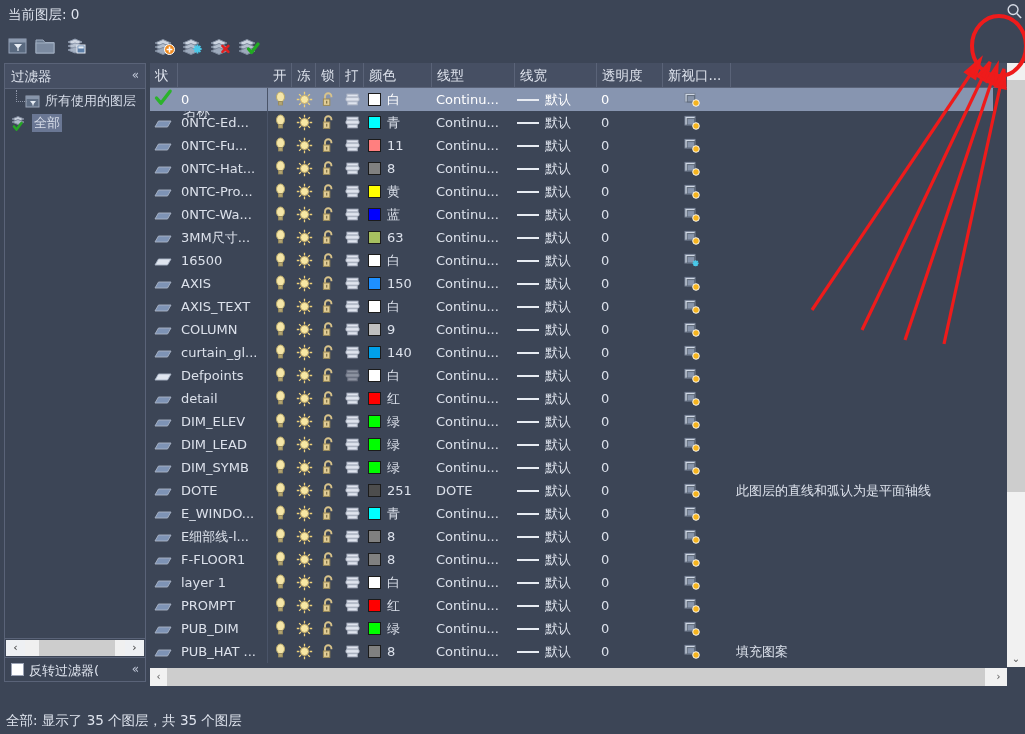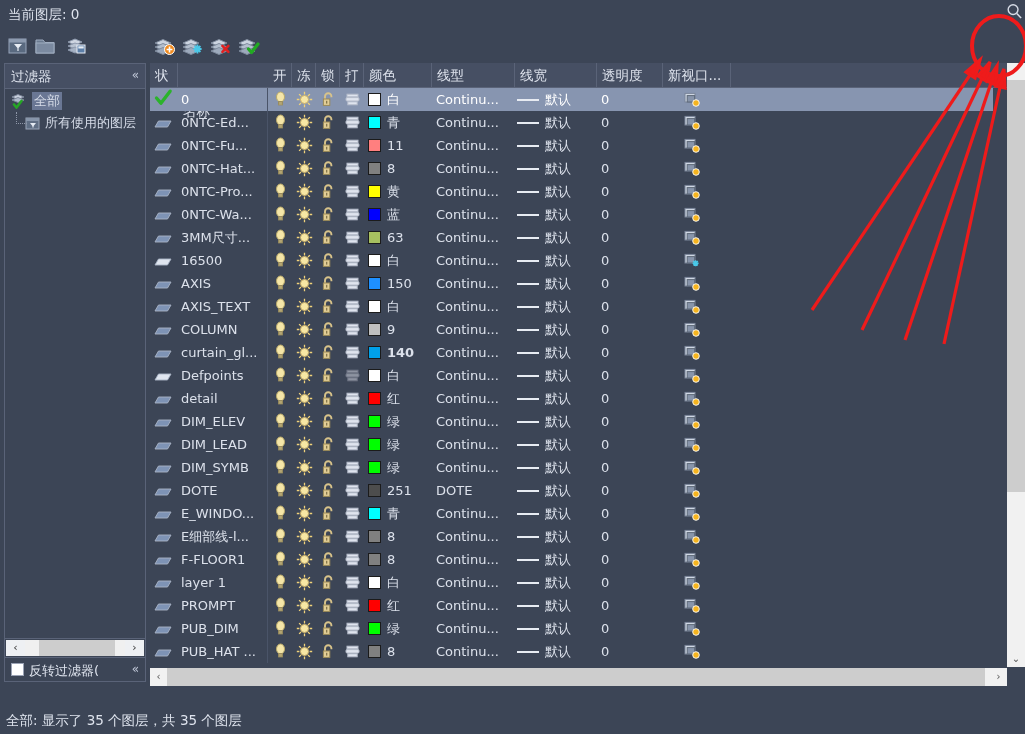--- a/index.html
+++ b/index.html
@@ -198,37 +198,37 @@
     </span>
   </div>
 </div>
 
 <div class="filter-panel">
   <div class="filter-head">
     <span class="t">过滤器</span>
     <span class="chev">«</span>
   </div>
   <div class="tree">
-    <div class="tree-row">
-      <svg width="17" height="16" viewBox="0 0 17 16">
-        <path d="M1 4 l6-2.5 6 2.5 -6 2.5 Z" fill="#c8d0dd" stroke="#7d879a"></path>
-        <path d="M1 7 l6-2.5 6 2.5 -6 2.5 Z" fill="#aeb9c9" stroke="#7d879a"></path>
-        <path d="M3 11.5 l2.5 3 5 -6.5" fill="none" stroke="#26a526" stroke-width="2.6" stroke-linecap="round"></path>
-      </svg>
-      <span class="lbl sel-hl">全部</span>
-    </div>
     <div class="tree-row tree-indent">
       <div class="dotline"></div>
       <div class="dotline2"></div>
       <svg width="16" height="15" viewBox="0 0 16 15">
         <rect x="1" y="2" width="13" height="11" fill="#5f6e84" stroke="#99a5b8"></rect>
         <rect x="1" y="2" width="13" height="3" fill="#8795aa"></rect>
         <polygon points="5,7 11,7 8.6,10 8.6,11.6 7.4,11.6 7.4,10" fill="#e5ebf3"></polygon>
       </svg>
       <span class="lbl">所有使用的图层</span>
+    </div>
+    <div class="tree-row">
+      <svg width="17" height="16" viewBox="0 0 17 16">
+        <path d="M1 4 l6-2.5 6 2.5 -6 2.5 Z" fill="#c8d0dd" stroke="#7d879a"></path>
+        <path d="M1 7 l6-2.5 6 2.5 -6 2.5 Z" fill="#aeb9c9" stroke="#7d879a"></path>
+        <path d="M3 11.5 l2.5 3 5 -6.5" fill="none" stroke="#26a526" stroke-width="2.6" stroke-linecap="round"></path>
+      </svg>
+      <span class="lbl sel-hl">全部</span>
     </div>
   </div>
 </div>
 
 <div class="filter-hscroll">
   <div class="fh-btn" style="left:1px;">‹</div>
   <div class="fh-track">
     <div class="fh-thumb"></div>
   </div>
   <div class="fh-btn" style="right:1px;">›</div>
@@ -761,21 +761,21 @@
             <rect x="3.4" y="8" width="6.4" height="6.4" fill="#e2cd95" stroke="#9b8a57"></rect>
             <rect x="6.1" y="9.8" width="1.2" height="2.8" fill="#7d6f45"></rect>
           </svg></div>
         <div class="cell" style="left: 194px; width: 19px; padding-top: 3px;"><svg viewBox="0 0 17 17" width="17" height="17">
             <rect x="3" y="3.2" width="11" height="2.6" fill="#dfe4ee" stroke="#b6bdcb"></rect>
             <rect x="2" y="6.6" width="13" height="3.4" rx="1" fill="#dfe4ee" stroke="#b6bdcb"></rect>
             <rect x="3.8" y="10.8" width="9.4" height="3" fill="#dfe4ee" stroke="#b6bdcb"></rect>
           </svg></div>
         <div class="cell" style="left: 214px; width: 68px;">
           <span class="swatch" style="left: 4px; background: rgb(0, 160, 233);"></span>
-          <span style="position: absolute; left: 23px; top: 0px; font-weight: bold;">140</span>
+          <span style="position: absolute; left: 23px; top: 0px;">140</span>
         </div>
         <div class="cell" style="left: 286px; width: 77px;">Continu...</div>
         <div class="cell" style="left: 365px; width: 82px;">
           <span class="ltline" style="left: 2px;"></span>
           <span style="position: absolute; left: 30px; top: 0px;">默认</span>
         </div>
         <div class="cell" style="left: 451px; width: 66px;">0</div>
         <div class="cell" style="left: 533px; width: 22px; padding-top: 3px;"><svg viewBox="0 0 17 17" width="17" height="17">
             <rect x="2" y="2.4" width="10" height="8.6" fill="#cfd7e3" stroke="#7b8699"></rect>
             <rect x="4.2" y="4.6" width="7.4" height="6.4" fill="#8794aa" stroke="#5d6878"></rect>
@@ -1038,20 +1038,21 @@
         <div class="cell" style="left: 365px; width: 82px;">
           <span class="ltline" style="left: 2px;"></span>
           <span style="position: absolute; left: 30px; top: 0px;">默认</span>
         </div>
         <div class="cell" style="left: 451px; width: 66px;">0</div>
         <div class="cell" style="left: 533px; width: 22px; padding-top: 3px;"><svg viewBox="0 0 17 17" width="17" height="17">
             <rect x="2" y="2.4" width="10" height="8.6" fill="#cfd7e3" stroke="#7b8699"></rect>
             <rect x="4.2" y="4.6" width="7.4" height="6.4" fill="#8794aa" stroke="#5d6878"></rect>
             <circle cx="13" cy="12" r="3.3" fill="#f6b41f" stroke="#fff" stroke-width="0.9"></circle>
           </svg></div>
+        <div class="cell" style="left: 586px; width: 254px;">此图层的直线和弧认为是平面轴线</div>
         <div class="divider-v" style="left: 117px;"></div>
       </div>
       <div class="row">
         <div class="cell" style="left: 4px; width: 22px;"><span style="display:inline-block;padding-top:4px"><svg viewBox="0 0 19 14" width="19" height="14">
               <path d="M4.5 4 H17 L13.5 10 H1 Z" fill="#7e93b5" stroke="#aab4c6" stroke-width="0.9"></path>
             </svg></span></div>
         <div class="cell" style="left: 28px; width: 90px; padding-left: 3px;">E_WINDO...</div>
         <div class="cell" style="left: 122px; width: 19px; padding-top: 3px;"><svg viewBox="0 0 17 17" width="17" height="17">
             <ellipse cx="8.5" cy="6" rx="4" ry="5" fill="#f5e6a8" stroke="#b9a96a"></ellipse>
             <rect x="6.6" y="10.5" width="3.8" height="3.4" fill="#cfc08a" stroke="#9a8c5c"></rect>
@@ -1345,20 +1346,21 @@
         <div class="cell" style="left: 365px; width: 82px;">
           <span class="ltline" style="left: 2px;"></span>
           <span style="position: absolute; left: 30px; top: 0px;">默认</span>
         </div>
         <div class="cell" style="left: 451px; width: 66px;">0</div>
         <div class="cell" style="left: 533px; width: 22px; padding-top: 3px;"><svg viewBox="0 0 17 17" width="17" height="17">
             <rect x="2" y="2.4" width="10" height="8.6" fill="#cfd7e3" stroke="#7b8699"></rect>
             <rect x="4.2" y="4.6" width="7.4" height="6.4" fill="#8794aa" stroke="#5d6878"></rect>
             <circle cx="13" cy="12" r="3.3" fill="#f6b41f" stroke="#fff" stroke-width="0.9"></circle>
           </svg></div>
+        <div class="cell" style="left: 586px; width: 254px;">填充图案</div>
         <div class="divider-v" style="left: 117px;"></div>
       </div>
     </div>
 </div>
 
 <div class="vscroll">
   <div class="vs-btn" style="top:0;">⌃</div>
   <div class="vs-thumb"></div>
   <div class="vs-btn" style="bottom:0;">⌄</div>
 </div>

